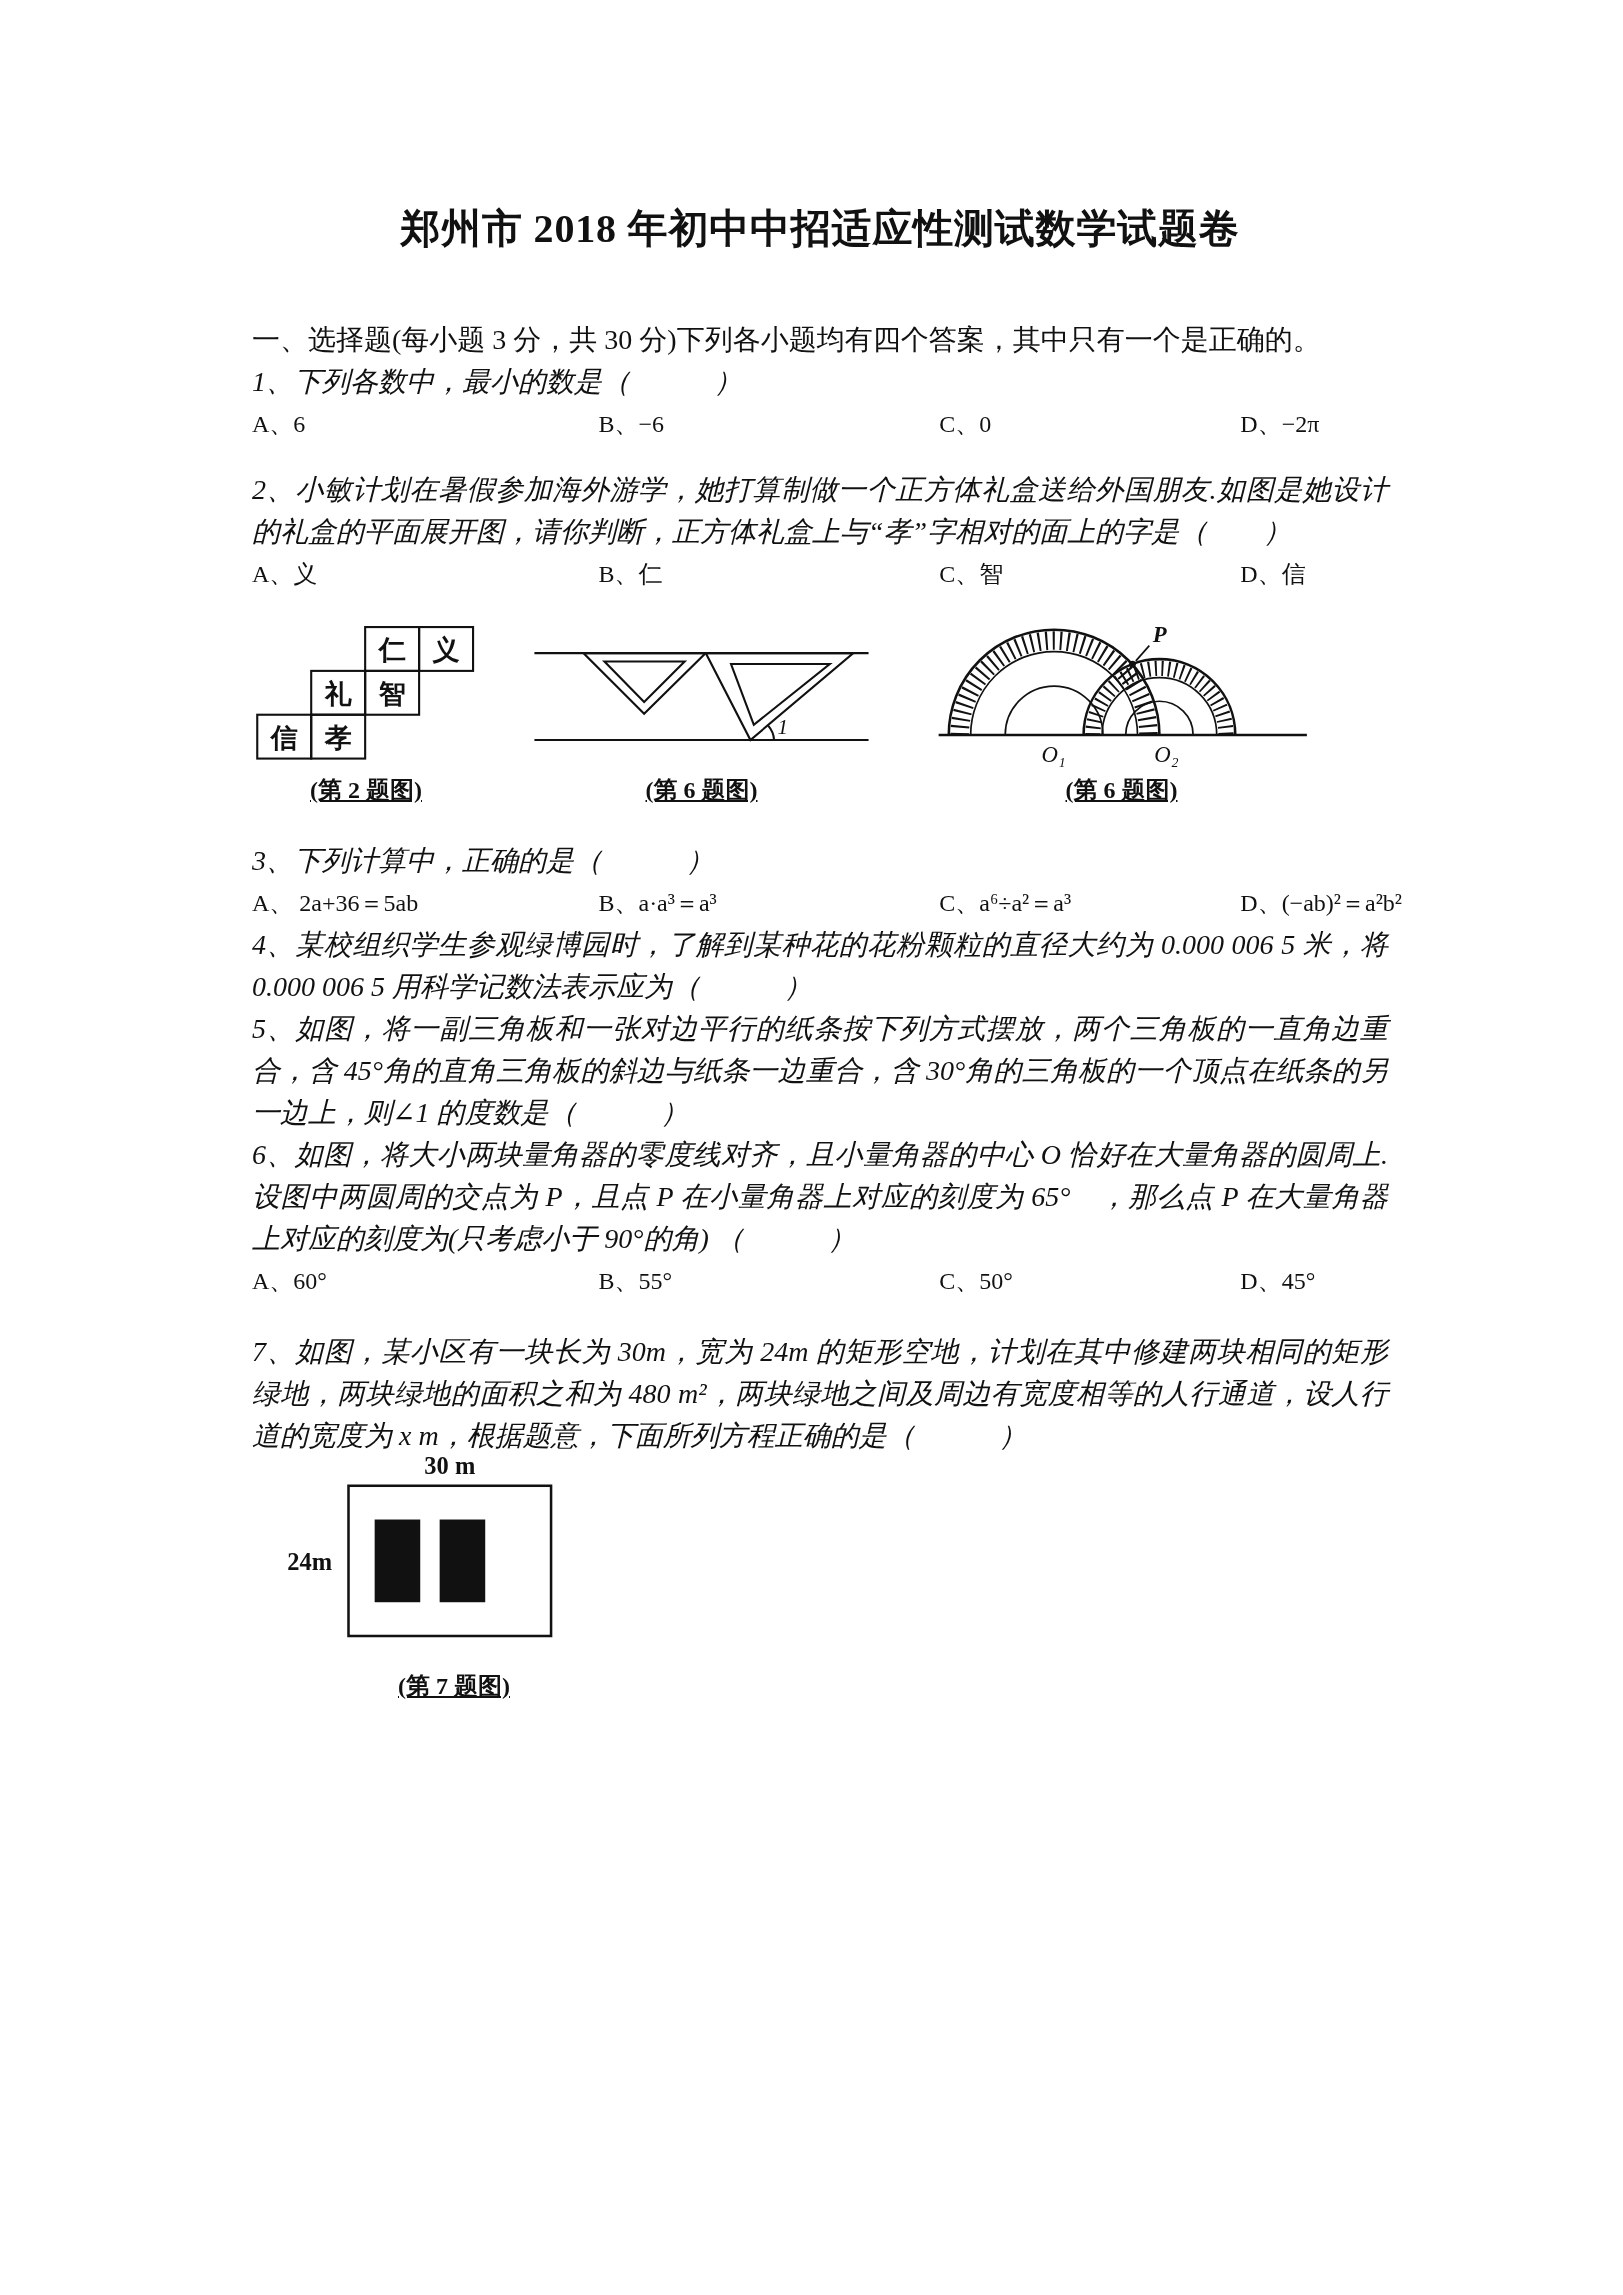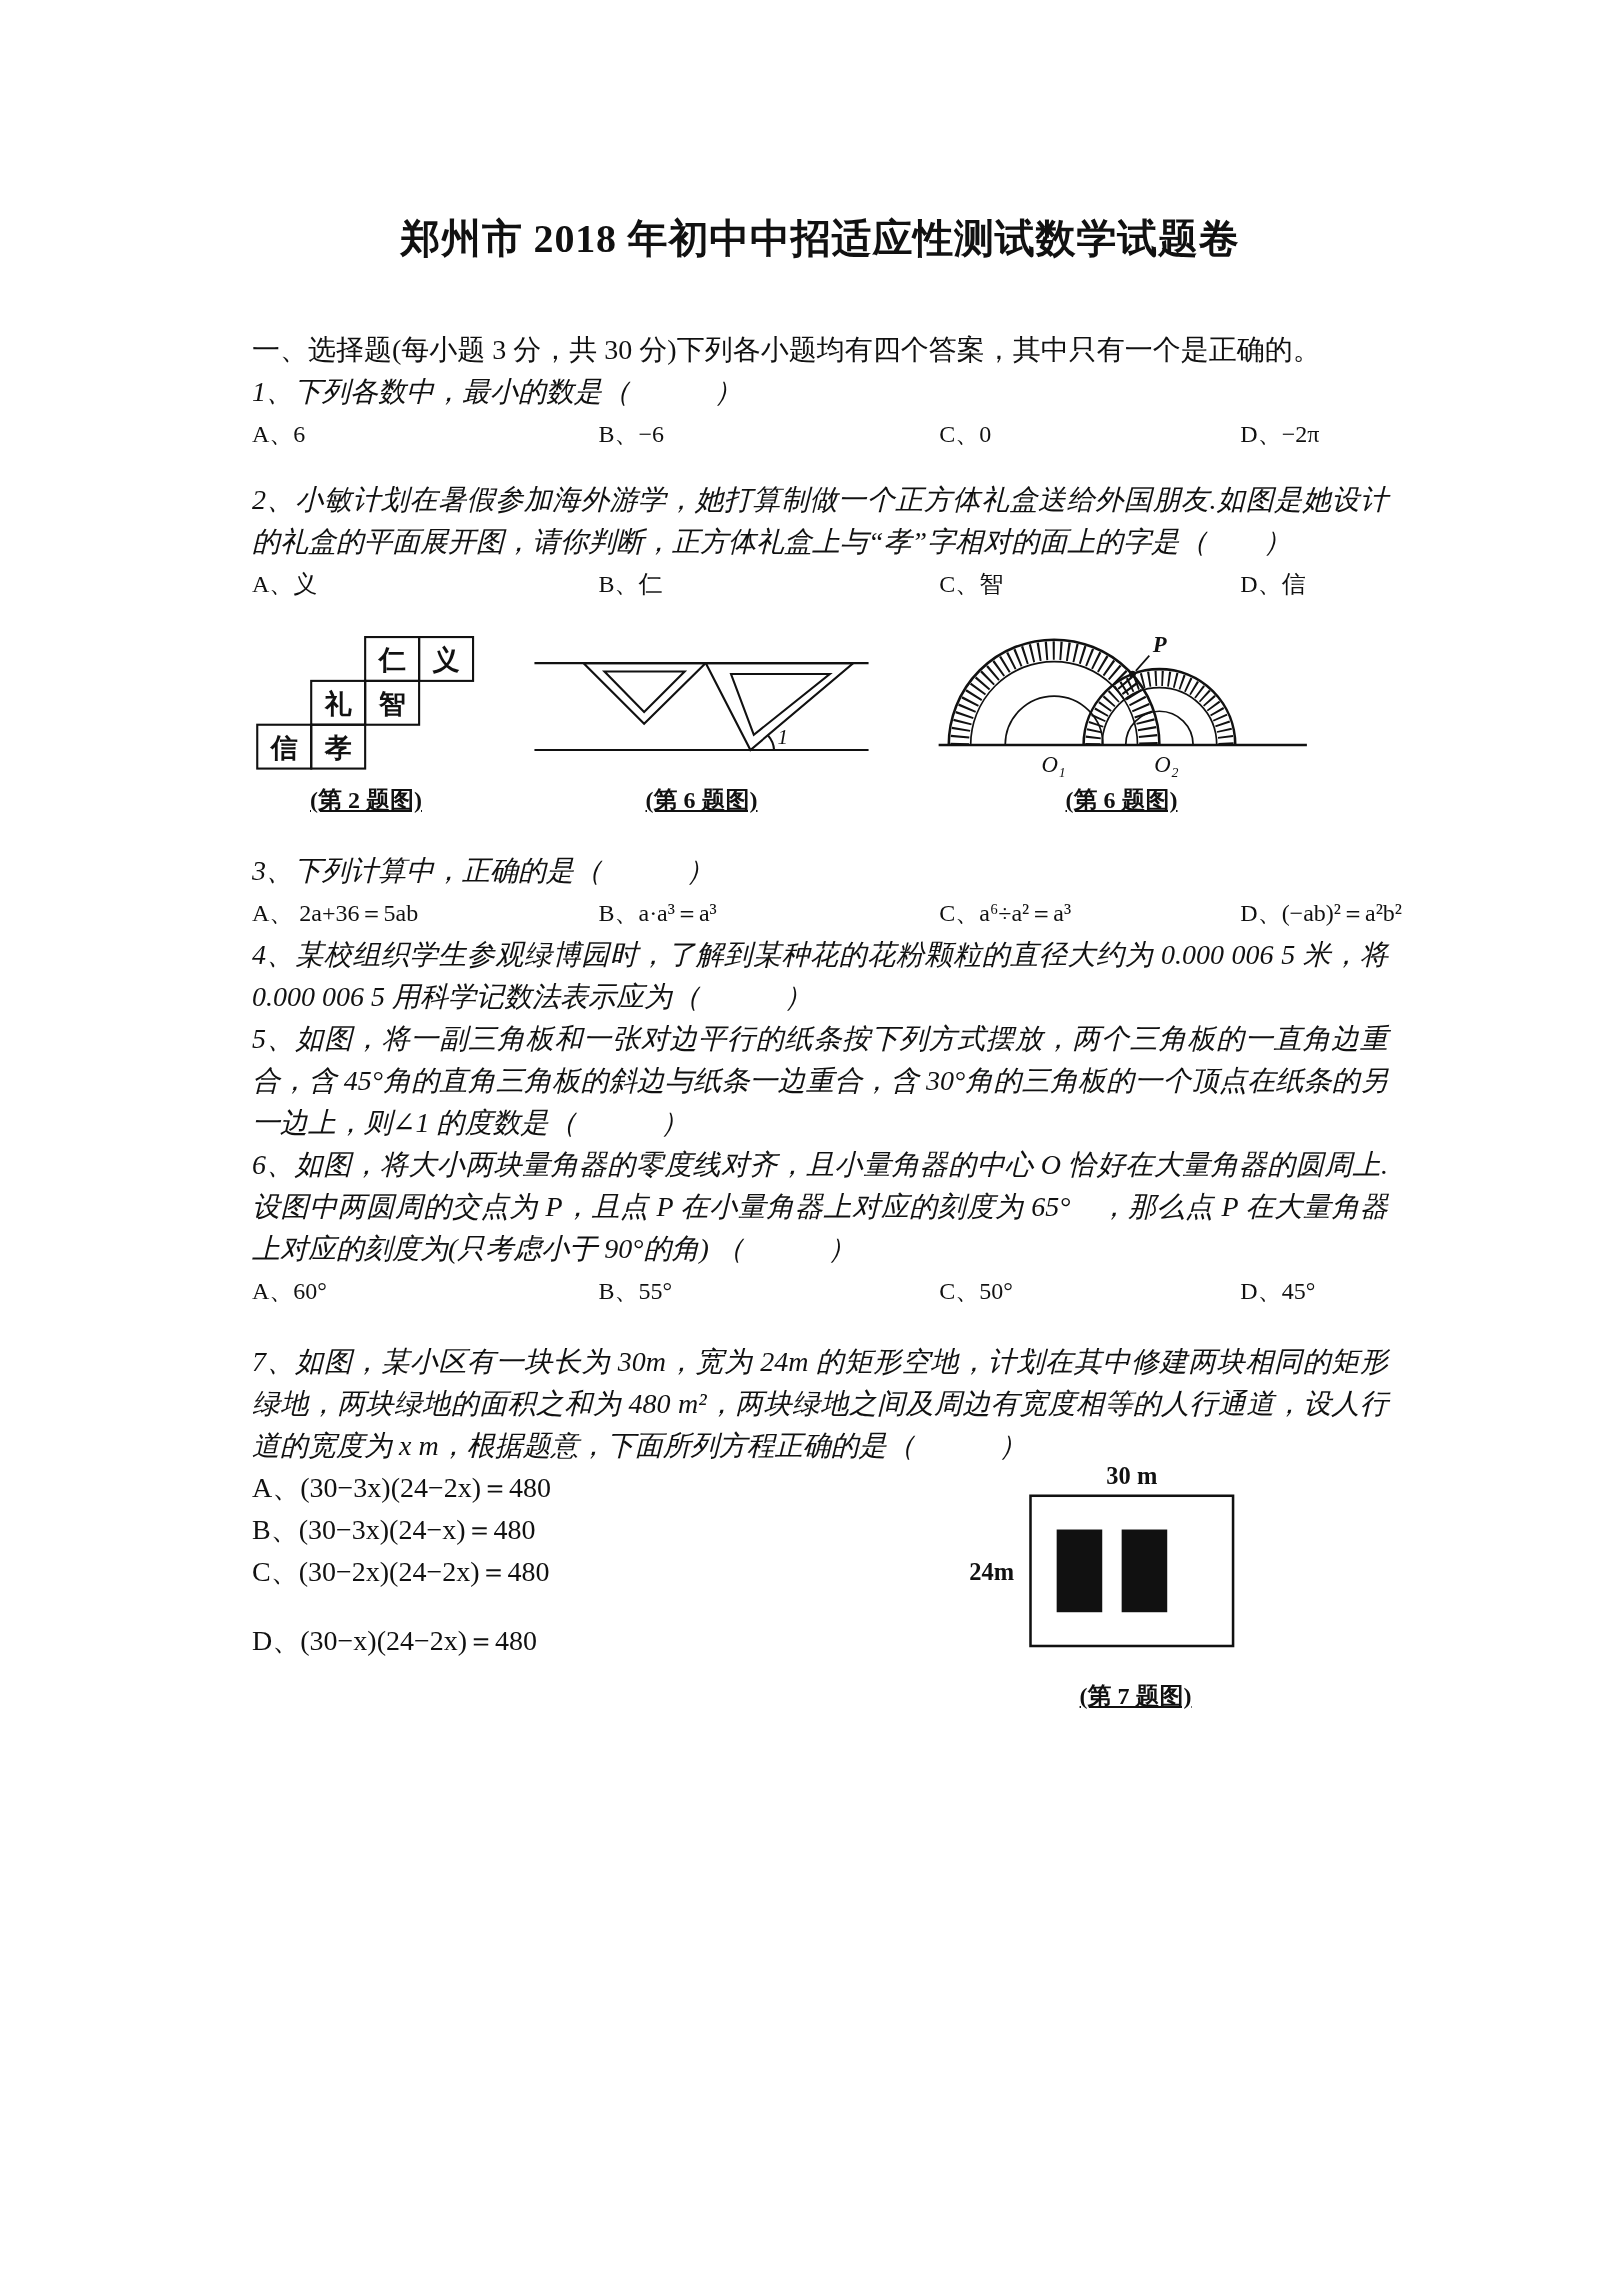--- a/index.html
+++ b/index.html
@@ -8,21 +8,21 @@
     width: 1623px; height: 2295px;
     background: #ffffff; color: #111;
     font-family: "Liberation Serif", "DejaVu Serif", serif;
     overflow: hidden; position: relative;
   }
   .content {
     position: absolute; left: 252px; top: 193px; width: 1136px;
   }
   .title {
     text-align: center; font-weight: 700; font-size: 40px;
-    margin: 18px 0 63px 0; letter-spacing: 0.8px;
+    margin: 8px 0 63px 0; letter-spacing: 0.8px;
   }
   .heading {
     font-size: 28px; font-weight: 400; line-height: 42px; margin: 0;
   }
   .stem {
     font-size: 28px; line-height: 42px; text-align: justify; margin: 0; font-style: italic;
   }
   .opts {
     display: grid; grid-template-columns: 30.5% 30% 26.5% 13%;
     font-size: 24px; line-height: 42px; margin: 0;
@@ -151,26 +151,20 @@
   <div class="stem">6、如图，将大小两块量角器的零度线对齐，且小量角器的中心 O 恰好在大量角器的圆周上.设图中两圆周的交点为 P，且点 P 在小量角器上对应的刻度为 65°　，那么点 P 在大量角器上对应的刻度为(只考虑小于 90°的角) （　　　）</div>
   <div class="opts">
     <span>A、60°</span>
     <span>B、55°</span>
     <span>C、50°</span>
     <span>D、45°</span>
   </div>
 
   <div class="stem gap-lg">7、如图，某小区有一块长为 30m，宽为 24m 的矩形空地，计划在其中修建两块相同的矩形绿地，两块绿地的面积之和为 480 m²，两块绿地之间及周边有宽度相等的人行通道，设人行道的宽度为 x m，根据题意，下面所列方程正确的是（　　　）</div>
   <div class="q7-bottom">
-    <div class="q7-opts">
-      <div class="q7-opt">A、(30−3x)(24−2x)＝480</div>
-      <div class="q7-opt">B、(30−3x)(24−x)＝480</div>
-      <div class="q7-opt">C、(30−2x)(24−2x)＝480</div>
-      <div class="q7-opt q7-opt-d">D、(30−x)(24−2x)＝480</div>
-    </div>
     <figure class="fig7-wrap">
       <svg width="364" height="211" viewBox="0 0 430 250">
         <text x="210" y="26" font-size="29" font-weight="700" text-anchor="middle" fill="#111">30 m</text>
         <text x="44" y="140" font-size="29" font-weight="700" text-anchor="middle" fill="#111">24m</text>
         <rect x="90" y="40" width="240" height="178" fill="#ffffff" stroke="#111" stroke-width="3"></rect>
         <rect x="121" y="80" width="54" height="98" fill="#111"></rect>
         <rect x="198" y="80" width="54" height="98" fill="#111"></rect>
       </svg>
       <figcaption>(第 7 题图)</figcaption>
     </figure>

